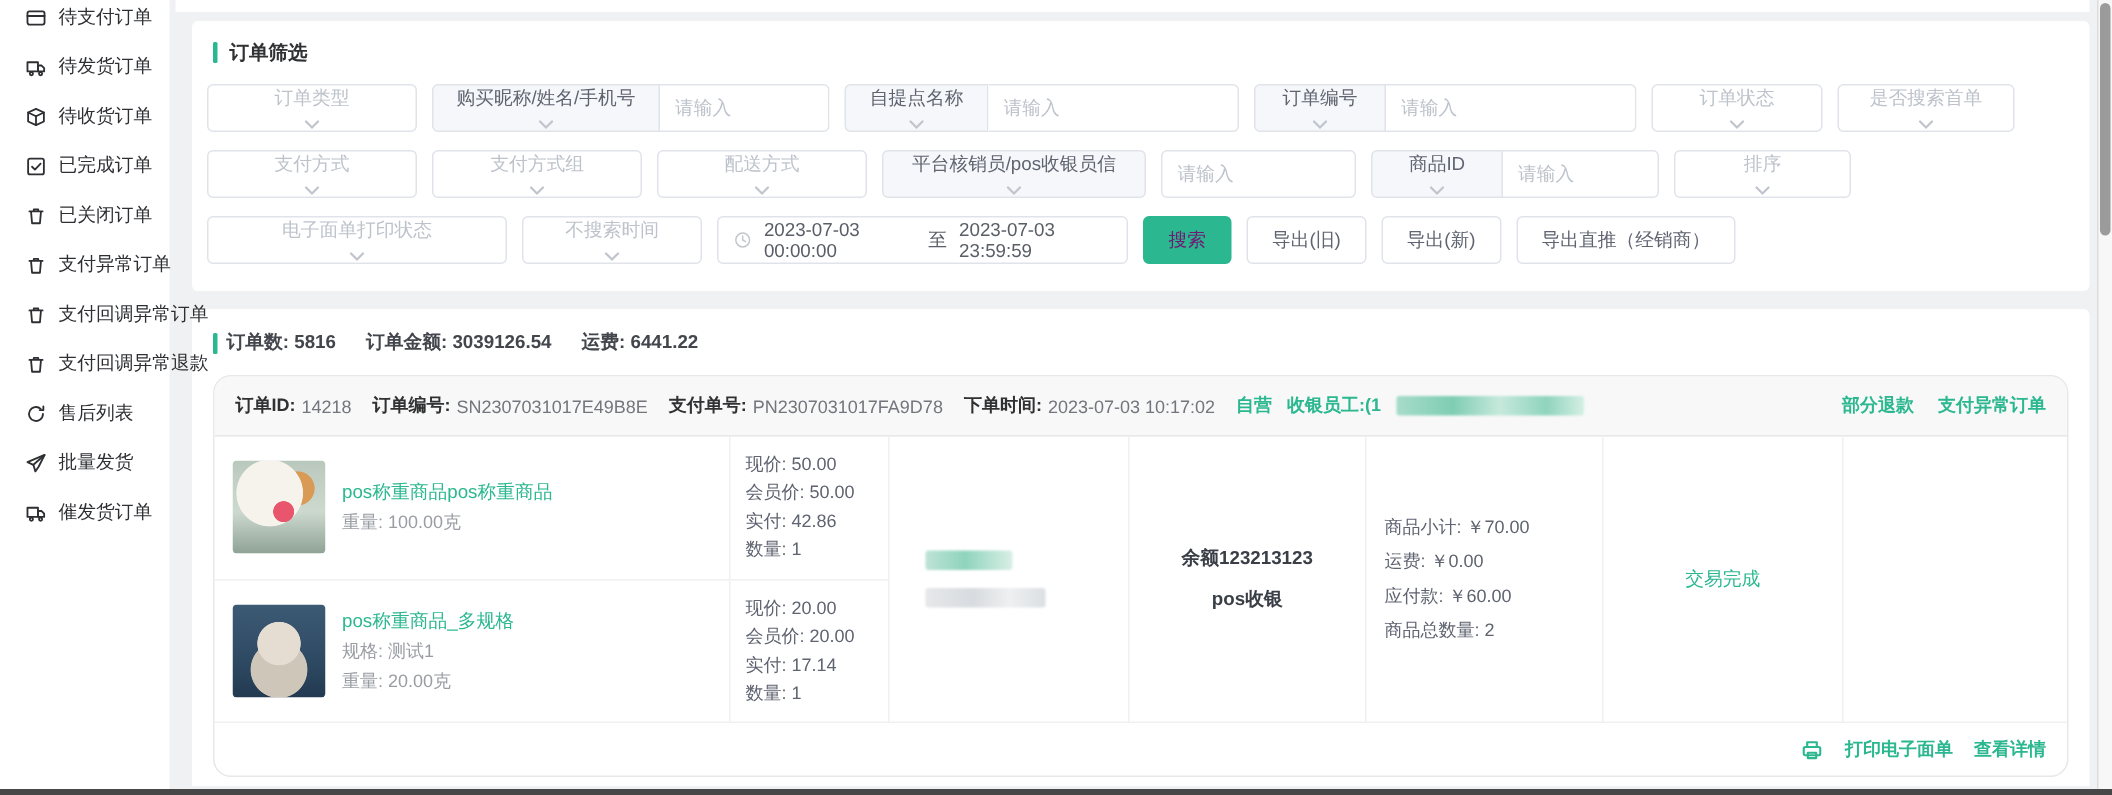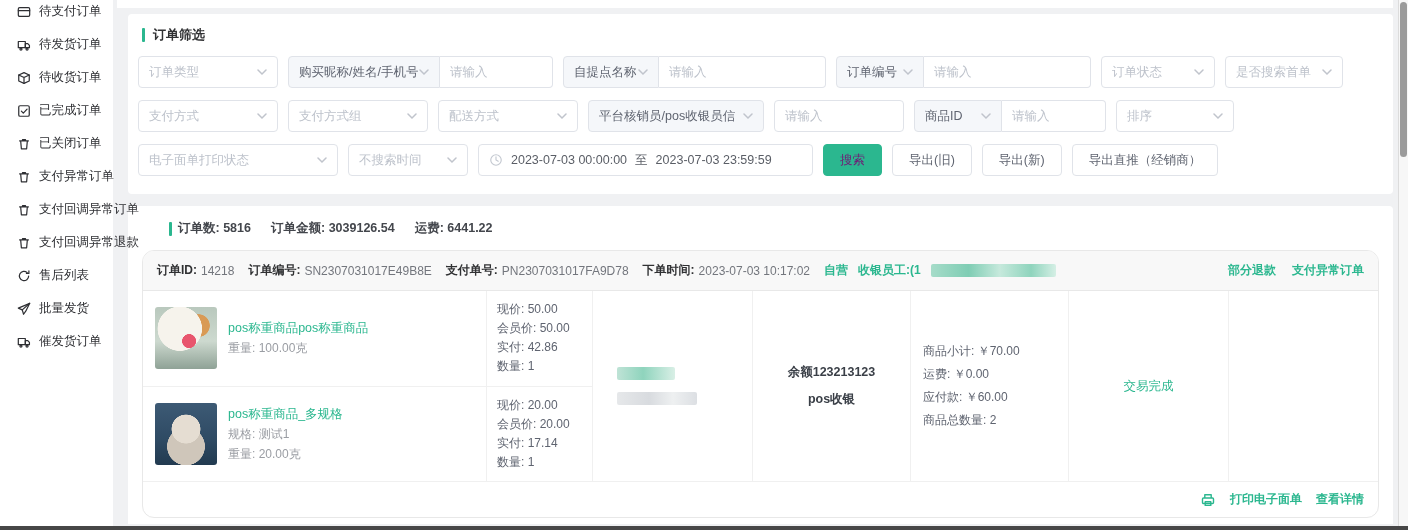--- a/index.html
+++ b/index.html
@@ -17,35 +17,35 @@
   
   .main { position:absolute; left:113px; top:0; right:10px; bottom:0; background:#f0f1f3; }
   .top-strip { height:8px; background:#fff; margin:0 5px 0 4px; }
   .card { background:#fff; border-radius:4px; margin:6px 5px 0 15px; }
   
   .filter-card { padding:12px 10px 18px 10px; }
   .sec-title { display:flex; align-items:center; gap:8px; font-size:13px; font-weight:bold; color:#303133; padding-left:4px; }
   .green-bar { width:3px; height:14px; background:var(--accent); border-radius:1px; }
   .f-row { display:flex; gap:10px; margin-top:12px; }
   .sel, .inp, .date-box, .btn { height:32px; border:1px solid #e0e3e9; border-radius:4px; background:#fff; }
-  .sel { display:flex; align-items:center; justify-content:space-between; padding:0 10px; color:#bdc2cb; cursor:pointer; }
+  .sel { display:flex; align-items:center; justify-content:space-between; padding:0 10px; color:#bdc2cb; cursor:pointer;flex-direction:column; }
   .sel.dark { background:#f5f7fa; color:#5f6470; }
   .grp { display:flex; }
   .grp .sel { border-radius:4px 0 0 4px; }
   .grp .inp { border-radius:0 4px 4px 0; border-left:none; }
   .inp { padding:0 10px; font-size:12.5px; color:#606266; outline:none; font-family:inherit; }
   .inp::placeholder { color:#bdc2cb; }
   .arrow { width:10px; height:7px; flex:0 0 auto; }
   .arrow path { stroke:#c0c4cc; stroke-width:1.5; fill:none; stroke-linecap:round; }
   .date-box { display:flex; align-items:center; gap:8px; padding:0 10px; color:#5a5e66; cursor:pointer; }
   .btn { padding:0 16px; cursor:pointer; color:#5f6470; font-size:12.5px; font-family:inherit; }
   .btn.primary { background:var(--accent); border-color:var(--accent); color:#701a75; }
   
   .orders-card { margin-top:12px; padding:14px 14px 6px 14px; border-radius:4px 4px 0 0; }
-  .stats { display:flex; align-items:center; gap:6px; font-weight:bold; color:#43464c; font-size:12.5px;margin-left:27px; }
+  .stats { display:flex; align-items:center; gap:6px; font-weight:bold; color:#43464c; font-size:12.5px; }
   .stats .pair { margin-right:14px; }
   .order-box { margin-top:13px; border:1px solid #e8e8e8; border-radius:12px; overflow:hidden; }
   .o-header { background:#f8f8f8; border-bottom:1px solid #e8e8e8; padding:11px 14px; display:flex; align-items:center; font-size:12px; }
   .o-header .lab { font-weight:bold; color:#303133; margin-right:4px; }
   .o-header .val { color:#73767d; margin-right:14px; }
   .green-txt { color:var(--accent); }
   .o-header .tag { font-weight:bold; margin-right:10px; }
   .blur-teal { display:inline-block; width:125px; height:13px; border-radius:2px; vertical-align:-2px;
     background:linear-gradient(90deg,#a6dcc9,#7fcdb4 30%,#c6e9dc 55%,#8fd4bd 80%,#d5efe5); filter:blur(.6px); }
   .o-actions { margin-left:auto; display:flex; gap:16px; font-weight:bold; font-size:12px; }
@@ -282,21 +282,21 @@
         <svg class="arrow" viewBox="0 0 10 7">
             <path d="M1 1l4 4 4-4"></path>
           </svg>
       </div>
       <div class="sel" style="width:120px">
         <span>不搜索时间</span>
         <svg class="arrow" viewBox="0 0 10 7">
             <path d="M1 1l4 4 4-4"></path>
           </svg>
       </div>
-      <div class="date-box" style="width:335px">
+      <div class="date-box" style="width:274px">
         <svg class="clock" viewBox="0 0 16 16">
             <circle cx="8" cy="8" r="6"></circle>
             <path d="M8 4.5V8l2.5 1.5"></path>
           </svg>
         <span>2023-07-03 00:00:00</span>
         <span>至</span>
         <span>2023-07-03 23:59:59</span>
       </div>
       <button class="btn primary">搜索</button>
       <button class="btn">导出(旧)</button>

